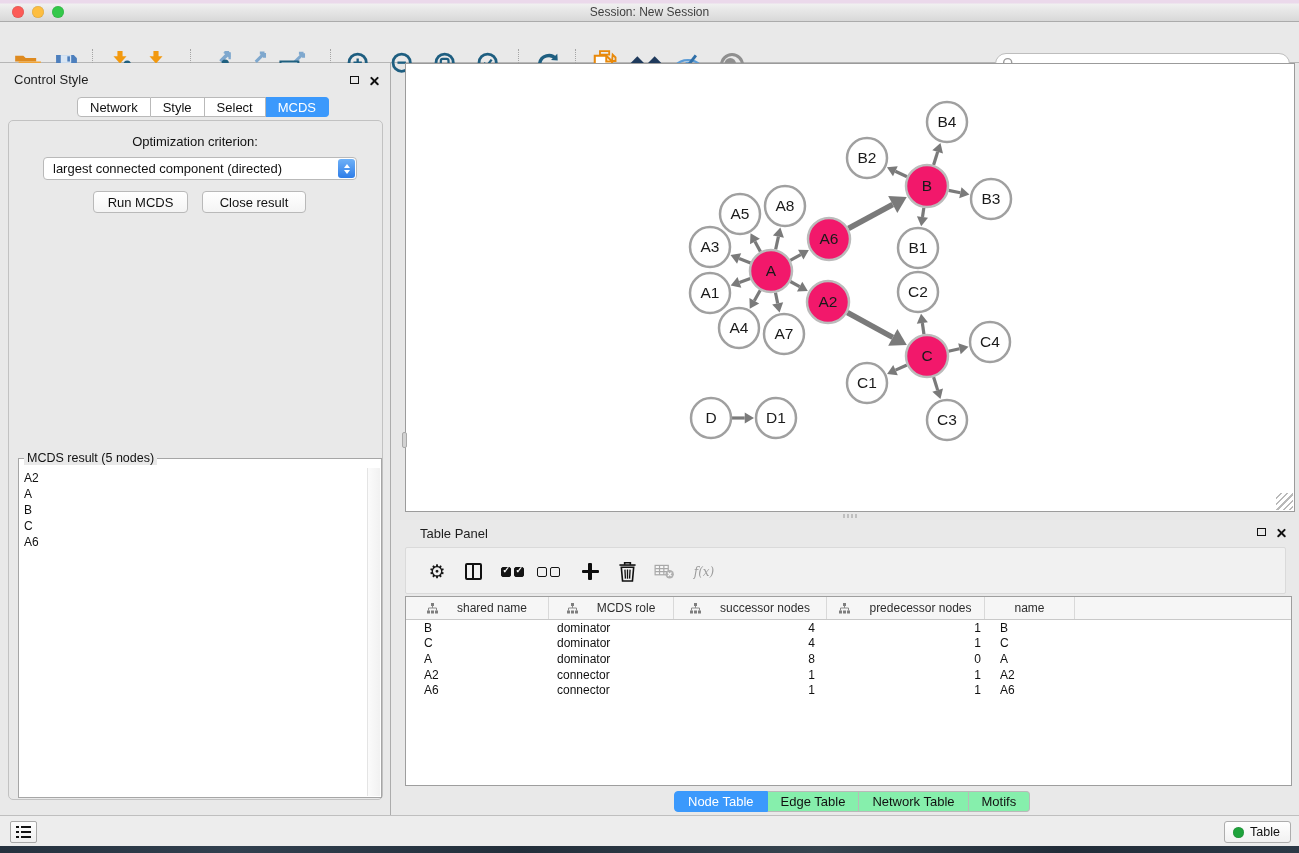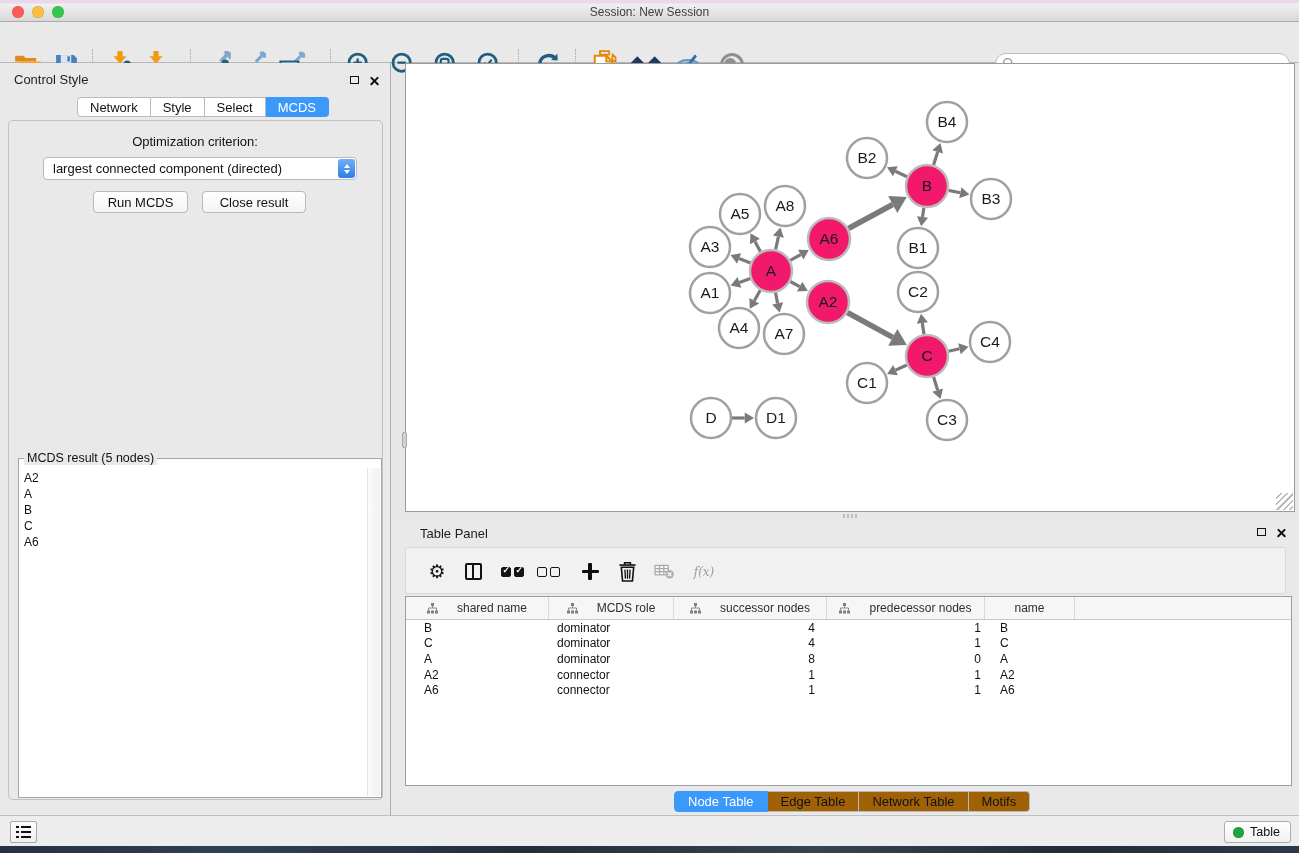--- a/index.html
+++ b/index.html
@@ -93,21 +93,21 @@
   #fx-btn { left:278px; width:40px; font-family:"DejaVu Serif", serif; font-style:italic; font-size:12px; color:#9C9C9C; }
 
   #tp-table { position:absolute; left:14px; top:76px; width:887px; height:190px; background:#fff; border:1px solid #9E9E9E; }
   #tp-header { display:flex; height:23px; background:#F6F6F6; border-bottom:1px solid #C9C9C9; }
   .th { display:flex; align-items:center; justify-content:center; gap:19px; font-size:12px; color:#2E2E2E;
     border-right:1px solid #D9D9D9; height:100%; }
   .tr { display:flex; height:15.6px; align-items:center; }
   .td { font-size:12px; color:#111; white-space:nowrap; overflow:hidden; }
 
   #tp-tabs { position:absolute; left:283px; top:271px; height:21px; display:flex; }
-  .tp-tab { height:21px; line-height:20px; font-size:13px; padding:0 13px; background:#a16207; border:1px solid #B9B9B9;
+  .tp-tab { height:21px; line-height:20px; font-size:13px; padding:0 13px; background:#86efac; border:1px solid #B9B9B9;
     border-left:none; color:#111; cursor:pointer; }
   .tp-tab:first-child { border-left:1px solid #B9B9B9; border-radius:4px 0 0 4px; }
   .tp-tab:last-child { border-radius:0 4px 4px 0; }
   .tp-tab.sel { background:#3B99FC; border-color:#3B99FC; color:#fff; }
 
   
   #status-bar { position:absolute; left:0; top:815px; width:1299px; height:31px; background:#EDEDED; border-top:1px solid #BFBFBF; }
   #list-btn { position:absolute; left:10px; top:5px; width:27px; height:22px; background:linear-gradient(#FDFDFD,#EFEFEF);
     border:1px solid #A8A8A8; border-radius:2px; cursor:pointer; display:flex; flex-direction:column; justify-content:center; gap:2.6px; align-items:center; }
   .li-row { width:15px; height:2.4px; background:linear-gradient(to right,#111 0 2.6px, transparent 2.6px 5px, #111 5px 100%); }

